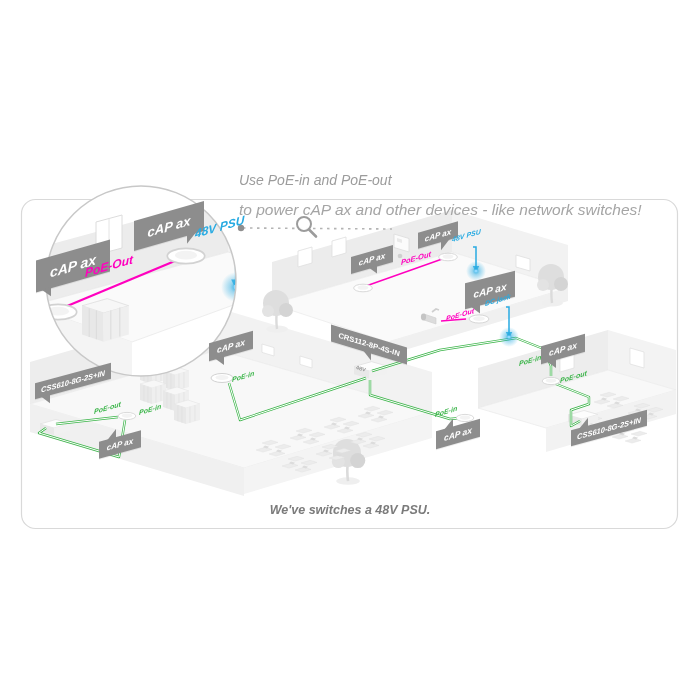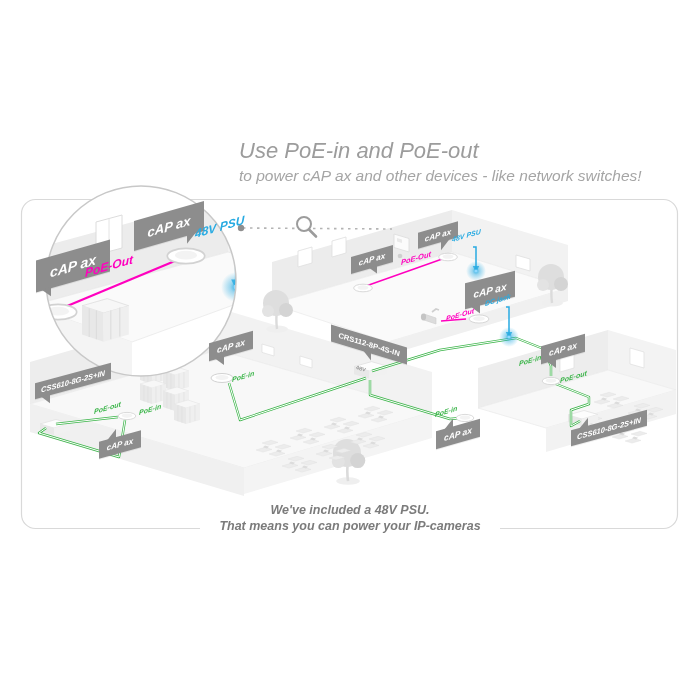--- a/index.html
+++ b/index.html
@@ -18,22 +18,22 @@
   .tail-tl::after{left:8px;top:-8px;border-right:9px solid #8d8d8d;border-top:9px solid transparent;}
   
   .port{position:absolute;font-weight:bold;font-style:italic;white-space:nowrap;
         transform:skewY(-16deg);transform-origin:left center;}
   .magenta{color:#ff00bf;}
   .blue{color:#29abe2;}
   .green{color:#3cb54a;}
   .gray48{color:#9a9a9a;transform:skewY(17deg);}
   
   .header{position:absolute;left:239px;top:138px;color:#9c9c9c;font-style:italic;line-height:1.2;}
-  .header .h1{font-size:22px;}
-  .header .h2{font-size:15.5px;color:#a5a5a5;margin-top:3px;}
+  .header .h1{font-size:14px;margin-top:34px;}
+  .header .h2{font-size:15.5px;color:#a5a5a5;margin-top:12px;}
   .footer{position:absolute;left:200px;top:496px;width:300px;background:#fff;
           text-align:center;color:#7b7b7b;font-weight:bold;font-style:italic;
           font-size:12.5px;line-height:1.28;padding:6px 0 10px;}
 </style>
 </head>
 <body>
 
 <div id="stage">
 
 <svg width="700" height="700" viewBox="0 0 700 700">
@@ -257,18 +257,17 @@
   <div class="port green" style="left:519px;top:360px;font-size:7px;">PoE-in</div>
   <div class="port green" style="left:560px;top:377px;font-size:7px;">PoE-out</div>
   <div class="bubble tail-tl" style="left:571px;top:420px;width:76px;height:16px;font-size:7.5px;transform:skewY(-15deg);">CSS610-8G-2S+IN</div>
 
   <div class="header">
     <div class="h1">Use PoE-in and PoE-out</div>
     <div class="h2">to power cAP ax and other devices - like network switches!</div>
   </div>
 
   <div class="footer">
-    <div>We've included a 48V PSU.</div>
-    <div>That means you can power your IP-cameras</div>
+    <div>We've switches a 48V PSU.</div>
   </div>
 </div>
 
 </div>
 
 </body></html>

